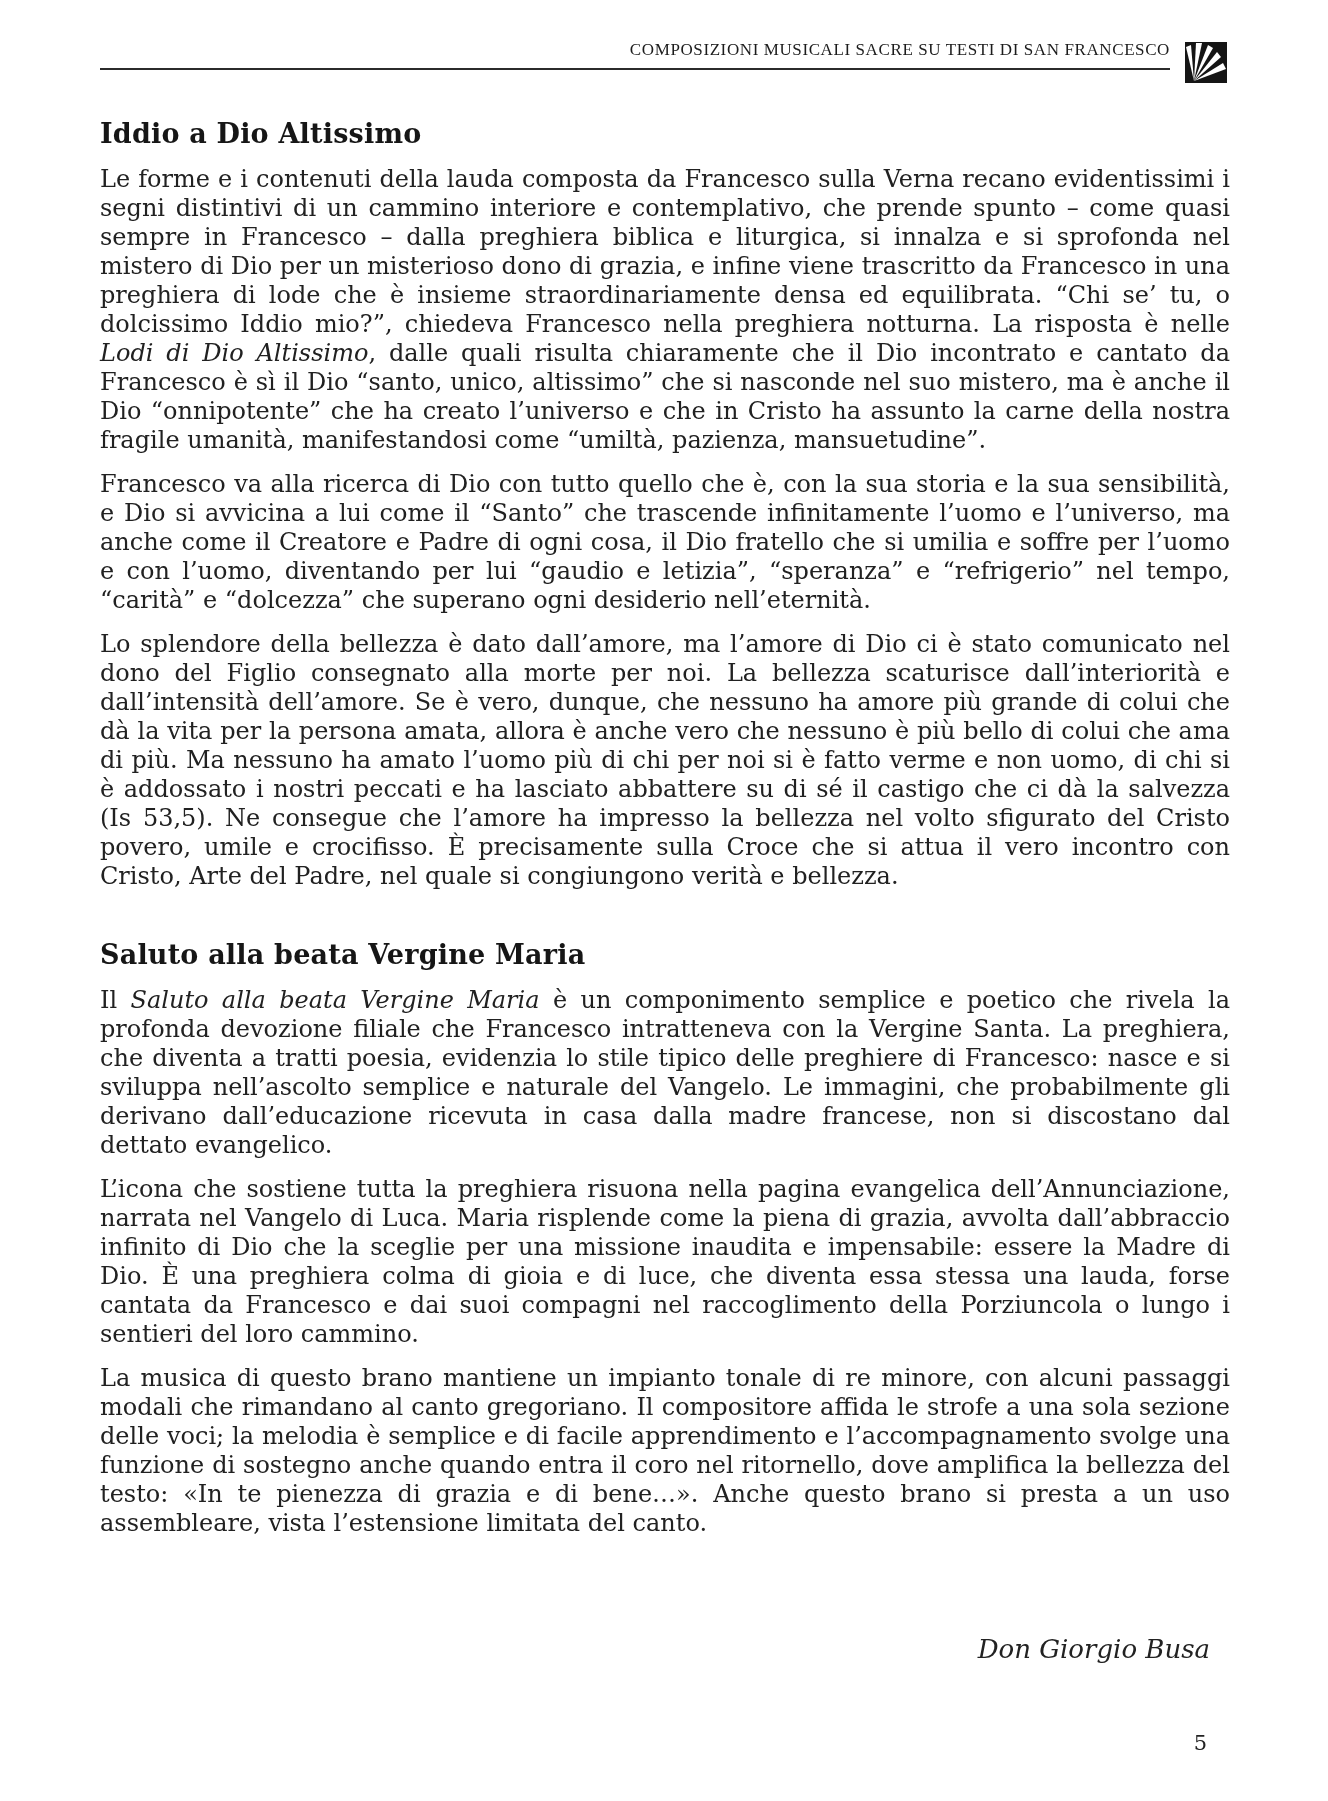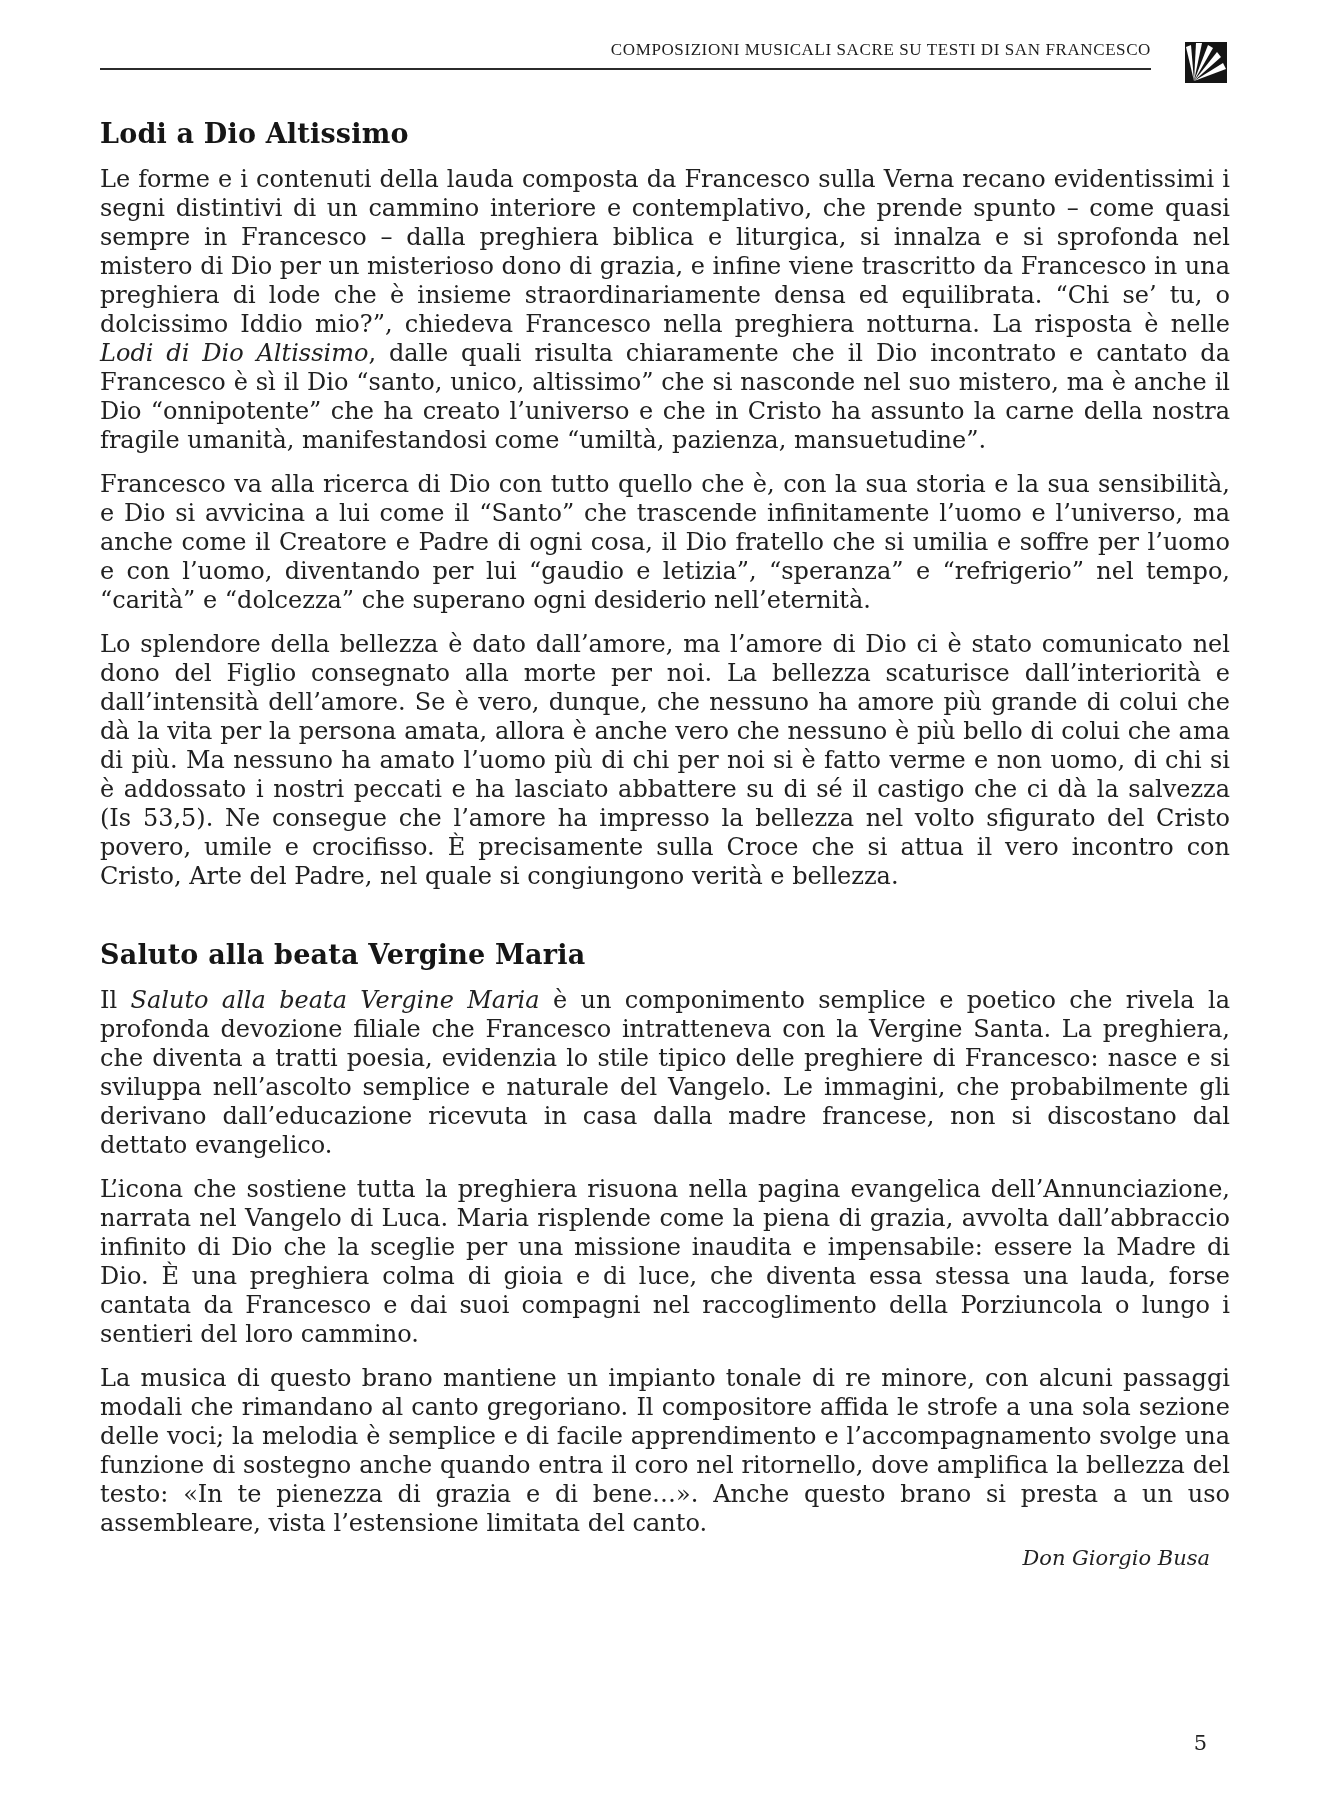--- a/index.html
+++ b/index.html
@@ -19,21 +19,21 @@
   .page-header {
     display: flex;
     align-items: flex-end;
     padding-top: 40px;
   }
   .header-rule {
     flex: 1;
     text-align: right;
     border-bottom: 2px solid #2b2b2b;
     padding-bottom: 8px;
-    margin-right: 79px;
+    margin-right: 60px;
   }
   .header-title {
     font-family: "Liberation Serif", serif;
     font-size: 17px;
     letter-spacing: 0.6px;
     color: #1c1c1c;
     white-space: nowrap;
   }
   .logo {
     position: absolute;
@@ -55,24 +55,24 @@
     font-size: 24px;
     line-height: 29px;
     text-align: justify;
     text-justify: inter-word;
     margin: 0 0 15px 0;
   }
   .paragraphs em { font-style: italic; }
   
   .signature {
     position: absolute;
-    top: 1546px;
+    top: 1634px;
     right: 118px;
     font-style: italic;
-    font-size: 21px;
+    font-size: 26px;
     color: #222222;
   }
   .page-number {
     position: absolute;
     top: 1731px;
     right: 121px;
     font-size: 21px;
     color: #222222;
   }
 </style>
@@ -94,21 +94,21 @@
       <path d="M9,39 L11,1 L17,1 Z" fill="#ffffff"></path>
       <path d="M9,39 L23,3 L28,6 Z" fill="#ffffff"></path>
       <path d="M9,39 L32,10 L36,15 Z" fill="#ffffff"></path>
       <path d="M9,39 L38,21 L41,27 Z" fill="#ffffff"></path>
     </svg>
   </span>
 
   <main class="content">
 
     <section>
-      <h2 class="section-heading">Lodi a Dio Altissimo</h2>
+      <h2 class="section-heading">Iddio a Dio Altissimo</h2>
       <div class="paragraphs">
           <p><span>Le forme e i contenuti della lauda composta da Francesco sulla Verna recano evidentissimi i segni distintivi di un cammino interiore e contemplativo, che prende spunto – come quasi sempre in Francesco – dalla preghiera biblica e liturgica, si innalza e si sprofonda nel mistero di Dio per un misterioso dono di grazia, e infine viene trascritto da Francesco in una preghiera di lode che è insieme straordinariamente densa ed equilibrata. “Chi se’ tu, o dolcissimo Iddio mio?”, chiedeva Francesco nella preghiera notturna. La risposta è nelle </span><em>Lodi di Dio Altissimo</em><span>, dalle quali risulta chiaramente che il Dio incontrato e cantato da Francesco è sì il Dio “santo, unico, altissimo” che si nasconde nel suo mistero, ma è anche il Dio “onnipotente” che ha creato l’universo e che in Cristo ha assunto la carne della nostra fragile umanità, manifestandosi come “umiltà, pazienza, mansuetudine”.</span></p>
           <p><span>Francesco va alla ricerca di Dio con tutto quello che è, con la sua storia e la sua sensibilità, e Dio si avvicina a lui come il “Santo” che trascende infinitamente l’uomo e l’universo, ma anche come il Creatore e Padre di ogni cosa, il Dio fratello che si umilia e soffre per l’uomo e con l’uomo, diventando per lui “gaudio e letizia”, “speranza” e “refrigerio” nel tempo, “carità” e “dolcezza” che superano ogni desiderio nell’eternità.</span></p>
           <p><span>Lo splendore della bellezza è dato dall’amore, ma l’amore di Dio ci è stato comunicato nel dono del Figlio consegnato alla morte per noi. La bellezza scaturisce dall’interiorità e dall’intensità dell’amore. Se è vero, dunque, che nessuno ha amore più grande di colui che dà la vita per la persona amata, allora è anche vero che nessuno è più bello di colui che ama di più. Ma nessuno ha amato l’uomo più di chi per noi si è fatto verme e non uomo, di chi si è addossato i nostri peccati e ha lasciato abbattere su di sé il castigo che ci dà la salvezza (Is 53,5). Ne consegue che l’amore ha impresso la bellezza nel volto sfigurato del Cristo povero, umile e crocifisso. È precisamente sulla Croce che si attua il vero incontro con Cristo, Arte del Padre, nel quale si congiungono verità e bellezza.</span></p>
         </div>
     </section>
 
     <section>
       <h2 class="section-heading">Saluto alla beata Vergine Maria</h2>
       <div class="paragraphs">

